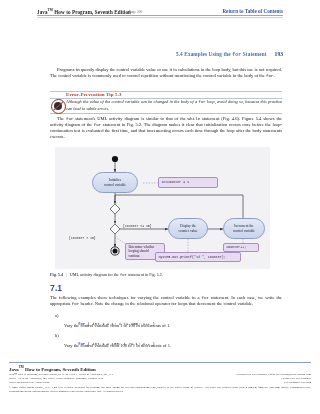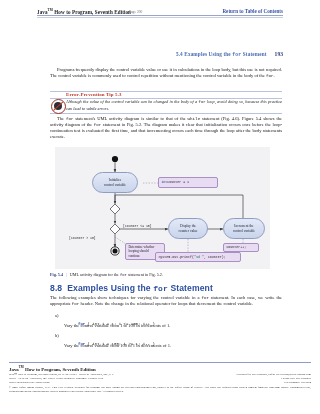--- a/index.html
+++ b/index.html
@@ -300,22 +300,21 @@
     </div>
   </div>
 
   <div class="caption">
     <span class="cap-num">Fig. 5.4</span>
     <span class="bar">|</span>
     <span class="cap-txt"><span>UML activity diagram for the </span><span class="mono">for</span><span> statement in Fig. 5.2.</span></span>
   </div>
 
   <div class="sec-head">
-    <span>8.8</span>
-    <span><span>Examples Using the </span><span class="mono">for</span><span> Statement</span></span>
+    <span>7.1</span>
   </div>
 
   <div class="col" style="top:295px;">
     <p class="body"><span>The following examples show techniques for varying the control variable in a </span><span class="mono">for</span><span> statement. In each case, we write the appropriate </span><span class="mono">for</span><span> header. Note the change in the relational operator for loops that decrement the control variable.</span></p>
   </div>
 
   <div class="listitem" style="top:313px;">
     <span class="li-mark">a)</span>
     <span class="li-txt">Vary the control variable from 1 to 100 in increments of 1.</span>
   </div>

